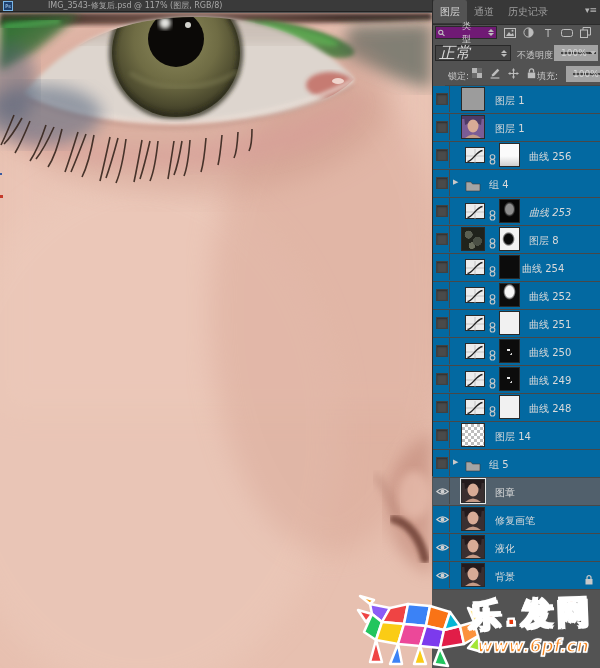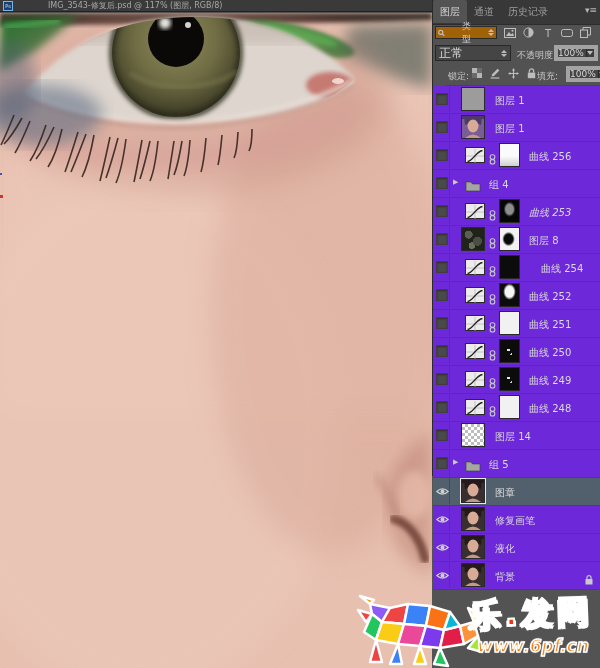--- a/index.html
+++ b/index.html
@@ -15,47 +15,47 @@
   #photo{position:absolute;left:0;top:13px;width:432px;height:655px;overflow:hidden;background:#dcae9f;}
   #photo svg{display:block;}
   
   #panel{position:absolute;left:432px;top:0;width:168px;height:476px;background:#525252;border-left:1px solid #2a2a2a;box-sizing:border-box;}
   #tabsbar{position:absolute;left:0;top:0;width:168px;height:24px;background:#383838;border-bottom:1px solid #2c2c2c;}
   .tab{display:inline-block;padding:5px 7px 4px 7px;font-size:10px;color:#9f9f9f;cursor:default;}
   .tab.active{background:#535353;color:#dadada;border-radius:2px 2px 0 0;}
   #panelmenu{position:absolute;right:3px;top:5px;color:#b5b5b5;font-size:9px;letter-spacing:0;}
   
   #filterrow{position:absolute;left:0;top:24px;width:168px;height:18px;}
-  #typebox{position:absolute;left:2px;top:2px;width:62px;height:13px;background:#a16207;
+  #typebox{position:absolute;left:2px;top:2px;width:62px;height:13px;background:#701a75;
     border:1px solid #2a2a2a;display:flex;align-items:center;gap:17px;padding:0 2px;box-sizing:border-box;}
   #typebox .lbl{color:#cfcfcf;font-size:9px;flex:1;}
   .stepper{width:7px;height:9px;display:flex;flex-direction:column;align-items:center;justify-content:center;gap:1px;}
   .stepper i{display:block;width:0;height:0;border-left:3px solid transparent;border-right:3px solid transparent;}
   .stepper i.up{border-bottom:3px solid #bdbdbd;}
   .stepper i.dn{border-top:3px solid #bdbdbd;}
   #filtericons{position:absolute;left:70px;top:2px;display:flex;gap:6px;align-items:center;height:13px;}
   #filtericons .fic{width:13px;height:12px;display:flex;align-items:center;justify-content:center;color:#bdbdbd;font-size:9px;}
   
   #blendrow{position:absolute;left:0;top:42px;width:168px;height:22px;}
   #blendbox{position:absolute;left:2px;top:3px;width:76px;height:16px;background:#454545;border:1px solid #282828;
     display:flex;align-items:center;box-sizing:border-box;padding:0 3px;}
-  #blendbox .lbl{flex:1;color:#d6d6d6;font-size:12px;}
+  #blendbox .lbl{flex:1;color:#d6d6d6;font-size:16px;font-style:italic;}
   .fieldlabel{position:absolute;color:#c9c9c9;font-size:9px;top:7px;}
-  .valbox{position:absolute;top:3px;width:44px;height:16px;background:#454545;border:4px solid #a3a3a3;
+  .valbox{position:absolute;top:3px;width:44px;height:16px;background:#454545;border:7px solid #a3a3a3;
     box-sizing:border-box;display:flex;align-items:center;}
   .valbox .val{flex:1;color:#d6d6d6;font-size:9px;text-align:right;padding-right:2px;}
   .valbox .arr{width:10px;height:100%;background:#3c3c3c;border-left:1px solid #282828;display:flex;align-items:center;justify-content:center;}
   .valbox .arr i{width:0;height:0;border-left:3px solid transparent;border-right:3px solid transparent;border-top:4px solid #bdbdbd;}
   
   #lockrow{position:absolute;left:0;top:64px;width:168px;height:21px;border-bottom:1px solid #464646;margin-left:12px;}
   #lockicons{position:absolute;left:26px;top:3px;display:flex;gap:6px;align-items:center;}
   #lockicons .lic{width:12px;height:12px;display:flex;align-items:center;justify-content:center;}
   
   #layers{position:absolute;left:0;top:86px;width:168px;}
-  .layer-row{position:relative;height:27px;border-bottom:1px solid #484848;background:#6d28d9;}
+  .layer-row{position:relative;height:27px;border-bottom:1px solid #484848;background:#0369a1;}
   .layer-row.selected{background:#51606c;}
   .eyecell{position:absolute;left:2px;top:0;width:14px;height:26px;border-right:1px solid #484848;
     display:flex;align-items:center;justify-content:center;}
   .eyebox{width:10px;height:10px;background:#4a4a4a;border:1px solid #404040;box-shadow:inset 0 1px 2px rgba(0,0,0,.4);}
   .thumb{position:absolute;top:1px;width:24px;height:24px;border:1px solid #2a2a2a;box-sizing:border-box;background:#888;}
   .thumb.sel{outline:1px solid #e8e8e8;}
   .thumb-gray{background:#9c9c9c;}
   .thumb-checker{background-color:#fff;
     background-image:linear-gradient(45deg,#bdbdbd 25%,transparent 25%,transparent 75%,#bdbdbd 75%),
                      linear-gradient(45deg,#bdbdbd 25%,transparent 25%,transparent 75%,#bdbdbd 75%);
@@ -383,21 +383,21 @@
           </div>
           <span class="curvesicon" style="left:32px;"><svg width="18" height="14" viewBox="0 0 18 14">
               <path d="M0,7 H18 M9,0 V14" stroke="#b5b5b5" stroke-width="0.7"></path>
               <path d="M1.5,12.5 C7,12 10,2.5 16.5,1.5" fill="none" stroke="#222" stroke-width="1.4"></path>
             </svg></span>
           <span class="linkicon" style="left:56px;"><svg width="7" height="11" viewBox="0 0 7 11">
               <rect x="1.2" y="0.8" width="4.6" height="4.4" rx="2" fill="none" stroke="#c9c9c9" stroke-width="1.1"></rect>
               <rect x="1.2" y="5.6" width="4.6" height="4.4" rx="2" fill="none" stroke="#c9c9c9" stroke-width="1.1"></rect>
             </svg></span>
           <span class="maskthumb mask-black" style="left:66px;"></span>
-          <span class="layerlabel" style="left: 108px; text-align: right;">曲线 254</span>
+          <span class="layerlabel" style="left: 89px; text-align: right;">曲线 254</span>
         </div>
         <div class="layer-row">
           <div class="eyecell">
             <span class="eyebox"></span>
           </div>
           <span class="curvesicon" style="left:32px;"><svg width="18" height="14" viewBox="0 0 18 14">
               <path d="M0,7 H18 M9,0 V14" stroke="#b5b5b5" stroke-width="0.7"></path>
               <path d="M1.5,12.5 C7,12 10,2.5 16.5,1.5" fill="none" stroke="#222" stroke-width="1.4"></path>
             </svg></span>
           <span class="linkicon" style="left:56px;"><svg width="7" height="11" viewBox="0 0 7 11">

